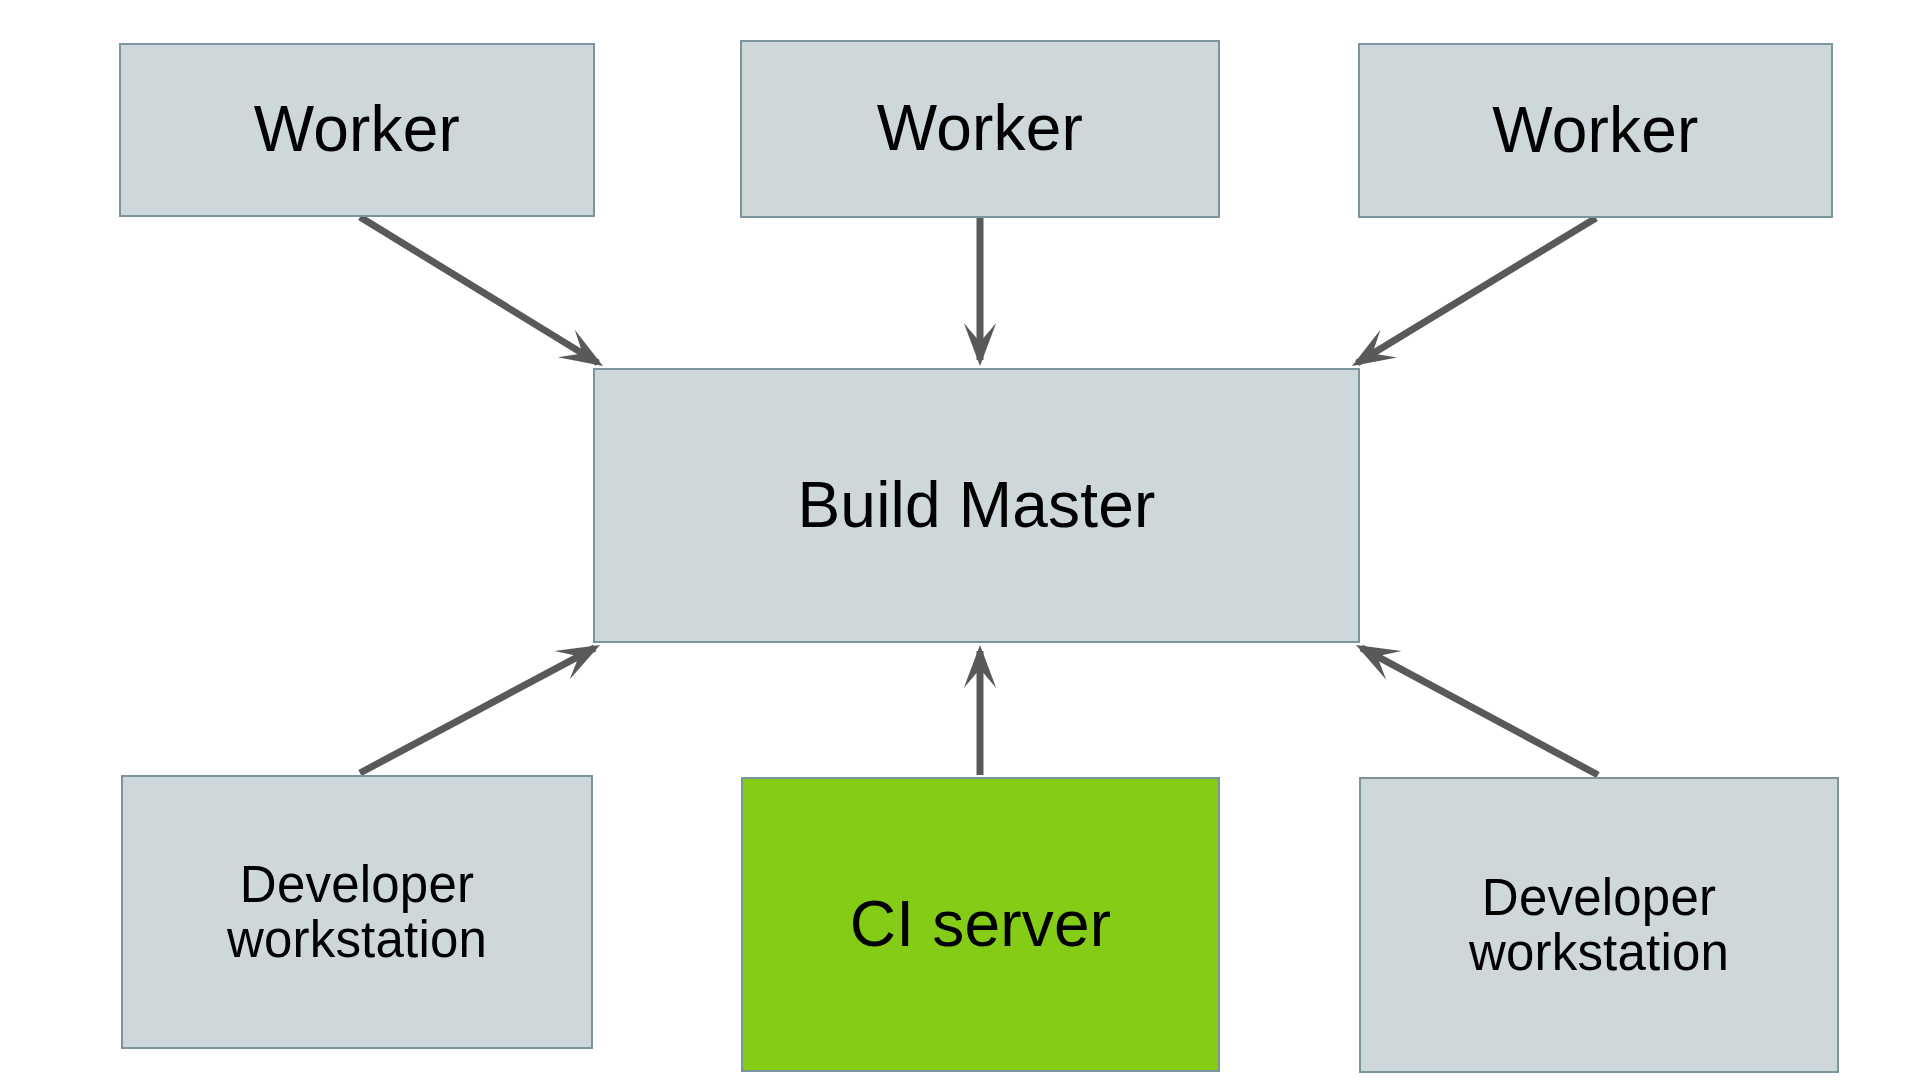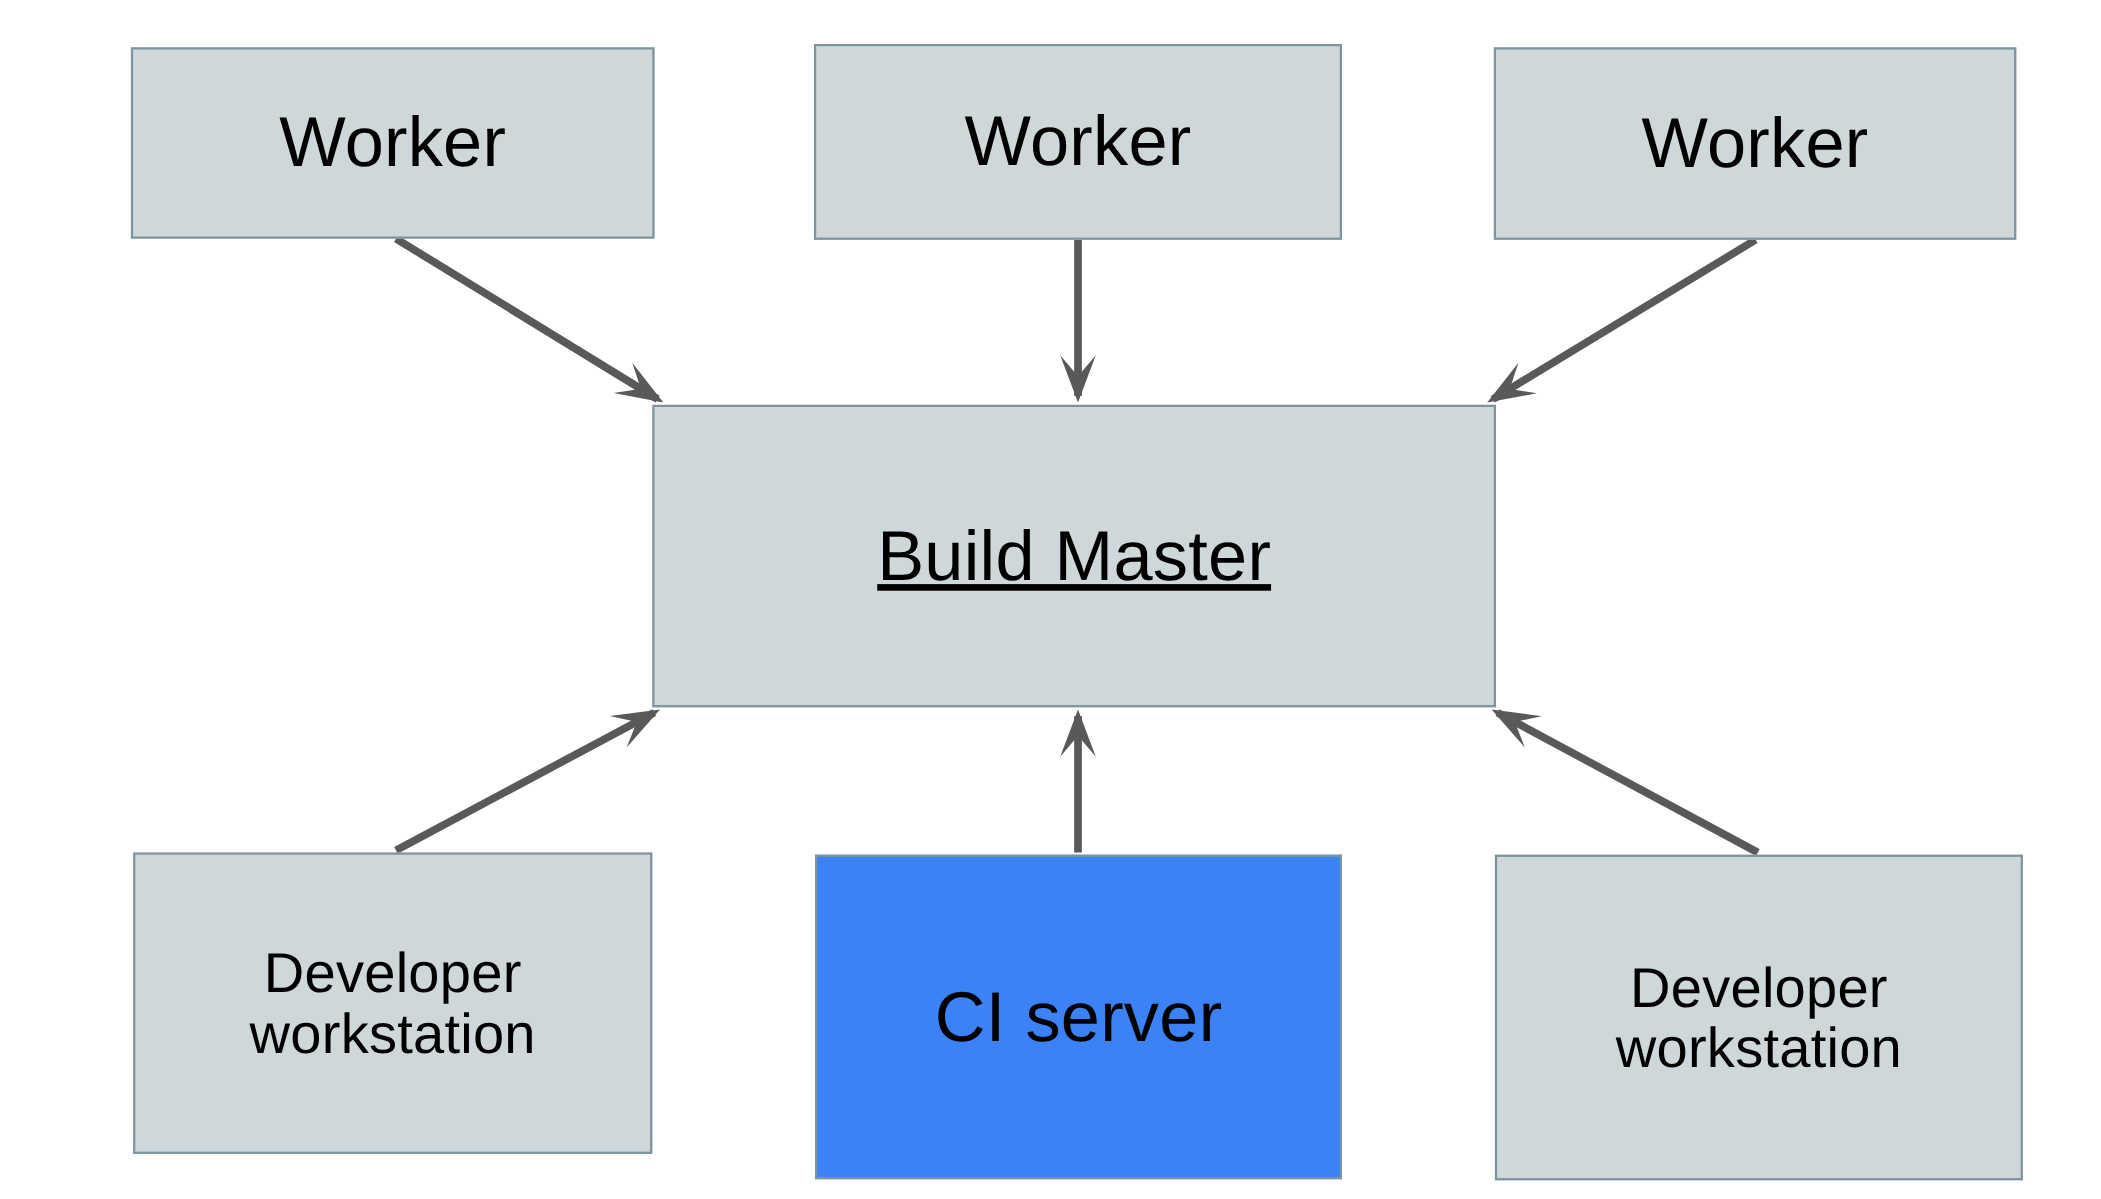--- a/index.html
+++ b/index.html
@@ -84,29 +84,29 @@
 
   <div class="node" id="node-worker-center" style="left: 740px; top: 40px; width: 480px; height: 178px; background: rgb(206, 216, 218); border-color: rgb(123, 148, 158);">
     <span class="node-label size-lg" style="color: rgb(0, 0, 0);">Worker</span>
   </div>
 
   <div class="node" id="node-worker-right" style="left: 1358px; top: 43px; width: 475px; height: 175px; background: rgb(206, 216, 218); border-color: rgb(123, 148, 158);">
     <span class="node-label size-lg" style="color: rgb(0, 0, 0);">Worker</span>
   </div>
 
   <div class="node" id="node-build-master" style="left: 593px; top: 368px; width: 767px; height: 275px; background: rgb(206, 216, 218); border-color: rgb(123, 148, 158);">
-    <span class="node-label size-lg" style="color: rgb(0, 0, 0); text-decoration: underline;">Build Master</span>
+    <span class="node-label size-lg" style="color: rgb(0, 0, 0);">Build Master</span>
   </div>
 
   <div class="node" id="node-dev-workstation-left" style="left: 121px; top: 775px; width: 472px; height: 274px; background: rgb(206, 216, 218); border-color: rgb(123, 148, 158);">
     <span class="node-label size-md" style="color: rgb(0, 0, 0);">Developer
 workstation</span>
   </div>
 
-  <div class="node" id="node-ci-server" style="left: 741px; top: 777px; width: 479px; height: 295px; background: #3b82f6; border-color: rgb(123, 148, 158);">
+  <div class="node" id="node-ci-server" style="left: 741px; top: 777px; width: 479px; height: 295px; background: #84cc16; border-color: rgb(123, 148, 158);">
     <span class="node-label size-lg" style="color: rgb(0, 0, 0);">CI server</span>
   </div>
 
   <div class="node" id="node-dev-workstation-right" style="left: 1359px; top: 777px; width: 480px; height: 296px; background: rgb(206, 216, 218); border-color: rgb(123, 148, 158);">
     <span class="node-label size-md" style="color: rgb(0, 0, 0);">Developer
 workstation</span>
   </div>
 
 </div>
 

